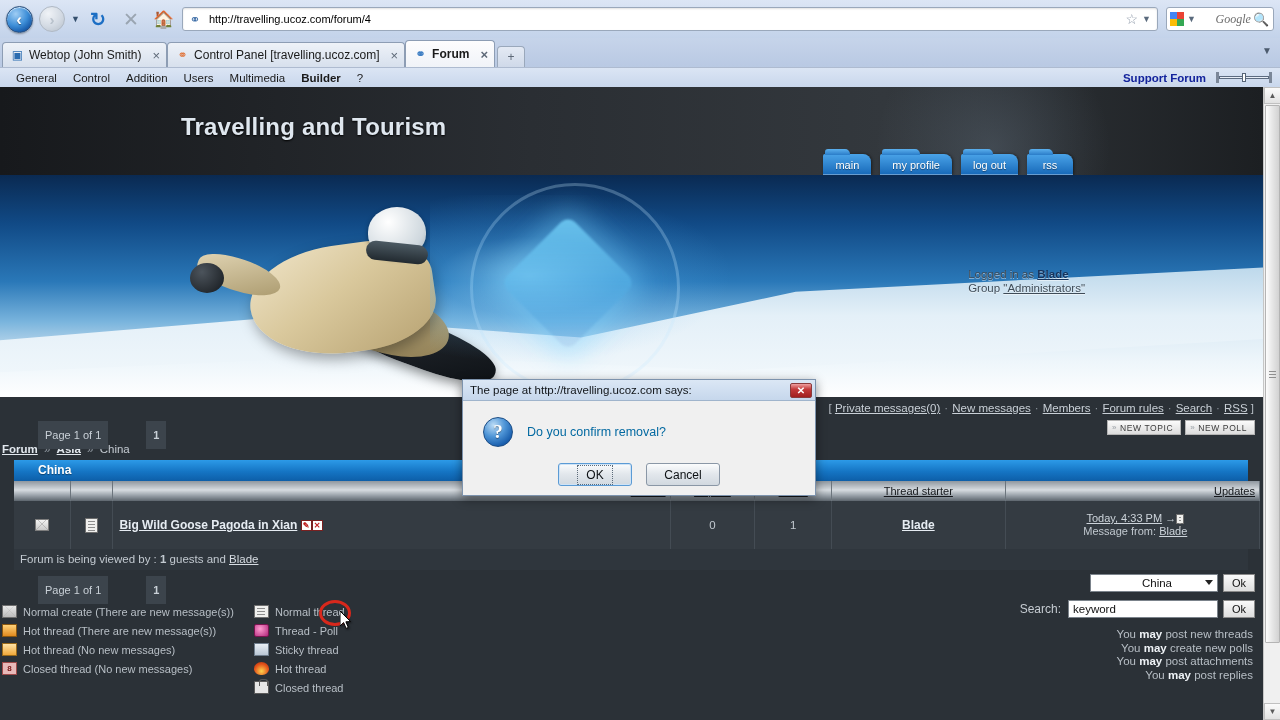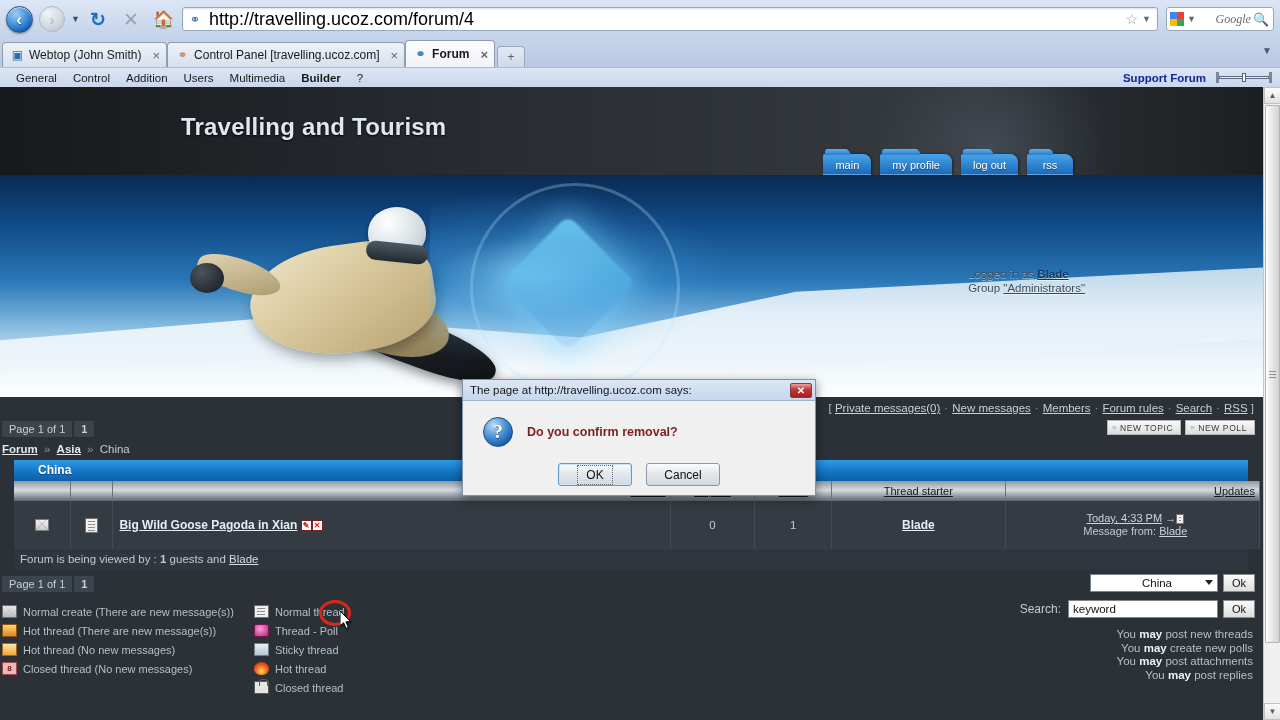--- a/index.html
+++ b/index.html
@@ -39,21 +39,21 @@
 
   #url-bar {
     flex: 1; height: 24px; background: #fff; border: 1px solid #9aa8bb;
     border-radius: 3px; display: flex; align-items: center; padding: 0 4px;
     box-shadow: inset 0 1px 2px rgba(0,0,0,.12);
   }
   #url-bar .favicon {
     width: 16px; height: 16px; margin-right: 6px; display:flex;
     align-items:center; justify-content:center; font-size: 13px; color:#3f6fa8;
   }
-  #url-text { flex: 1; font-size: 18px; color: #000; font-family: "Liberation Sans", sans-serif; }
+  #url-text { flex: 1; font-size: 11px; color: #000; font-family: "Liberation Sans", sans-serif; }
   .star-ico { color: #8c98a8; font-size: 14px; padding: 0 4px; }
   .bar-caret { color: #5a6a7d; font-size: 9px; padding-right: 2px; }
 
   #search-box {
     width: 108px; height: 24px; margin-left: 5px; background: #fff;
     border: 1px solid #9aa8bb; border-radius: 3px;
     display: flex; align-items: center; padding: 0 3px;
   }
   .g-logo { display:flex; width:15px; height:15px; flex-wrap:wrap; margin-right:2px; }
   .g-logo i { width:7px; height:7px; display:block; }
@@ -181,21 +181,21 @@
   #toolrow { height: 20px; position: relative; }
   #new-btns { position:absolute; right: 8px; top: 1px; display:flex; gap: 4px; }
   .newbtn {
     height: 15px; padding: 0 7px 0 4px; display:flex; align-items:center; gap:3px;
     background: linear-gradient(#fbfbfb,#dcdcdc); border:1px solid #b4b4b4;
     font-size: 8.5px; color:#3b3b3b; letter-spacing: .6px; font-family:"Liberation Sans", sans-serif;
   }
   .newbtn .bi { color:#9aa0a6; font-size: 8px; }
 
   #pager-top { position:absolute; left: 2px; top: 2px; display:flex; font-size: 11px;}
-  .pager-cell { background:#3c444c; color:#c9d0d7; padding: 2px 7px; margin-right:2px; }
+  .pager-cell { background:#3c444c; color:#c9d0d7; padding: 8px 7px; margin-right:2px;margin-left:36px; }
   .pager-cell.num { font-weight: bold; }
 
   #breadcrumb { padding: 4px 0 5px 2px; font-size: 11.5px; color:#c3cad1;}
   #breadcrumb a { color:#e2e8ee; font-weight: bold; }
   #breadcrumb .arw { color:#8b939b; padding: 0 3px;}
 
   #forum-table { width: 1246px; margin: 0 0 0 14px; border-collapse: collapse; }
   #cat-bar {
     height: 21px; background: linear-gradient(#2c9ae8, #1575c4 55%, #0d5ea8);
     color:#fff; font-weight:bold; font-size:12px; padding-left: 24px; line-height:21px;
@@ -302,21 +302,21 @@
     background: linear-gradient(#f0a0a0,#c33a3a 40%, #a11f1f);
     color:#fff; font-size:10px; font-weight:bold; display:flex;
     align-items:center; justify-content:center; margin-right:1px;
   }
   #dialog-body { display:flex; align-items:center; padding: 16px 0 0 20px; gap: 14px; }
   #dlg-icon { width: 30px; height: 30px; border-radius:50%; flex:0 0 auto;
     background: radial-gradient(circle at 34% 26%, #bcdcf6 0%, #4d94d6 42%, #1a5fae 75%, #0d3f82 100%);
     border:1px solid #1d4e86; display:flex; align-items:center; justify-content:center;
     color:#fff; font-weight:bold; font-size:19px; font-family:"Liberation Serif", serif;
     text-shadow: 0 1px 1px rgba(0,0,0,.4); }
-  #dlg-text { font-size: 12.5px; color:#7f1d1d;font-weight:bold; }
+  #dlg-text { font-size: 12.5px; color:#0369a1; }
   #dialog-btns { display:flex; justify-content:center; gap: 14px; margin-top: 16px; }
   .dlg-btn {
     width: 74px; height: 23px; font-size:12px; color:#0d1114;
     background: linear-gradient(#fbfcfd,#e2e7ec 48%, #d2d9e0);
     border: 1px solid #8a97a6; border-radius:3px;
     display:flex; align-items:center; justify-content:center;
   }
   .dlg-btn.default { border: 1px solid #5b9bd5; box-shadow: 0 0 0 1px #cfe3f6 inset; }
   .dlg-btn.default .lbl { outline: 1px dotted #5c6b7a; outline-offset: 2px; padding: 0 6px;}
 

